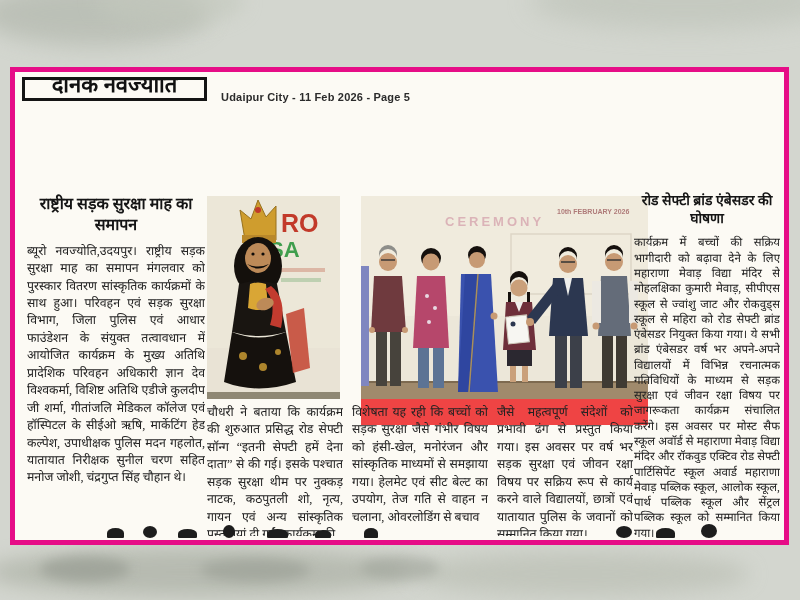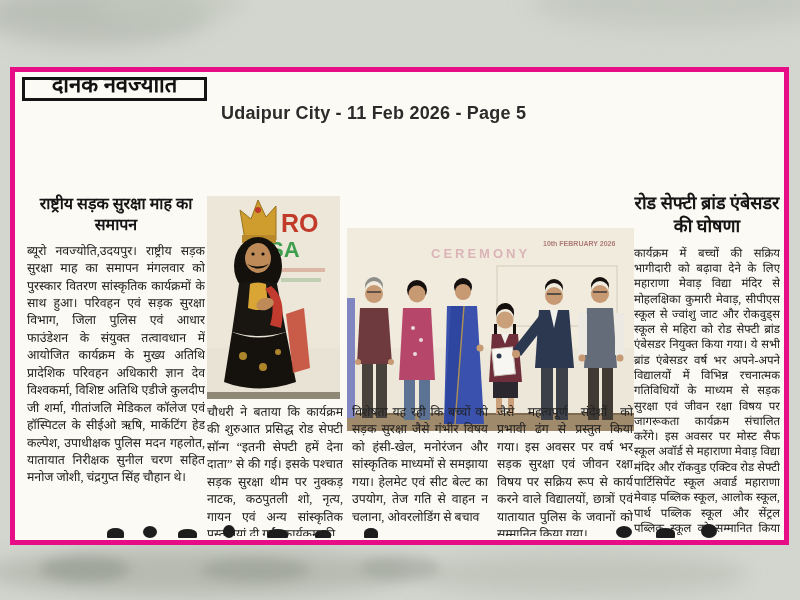--- a/index.html
+++ b/index.html
@@ -26,43 +26,43 @@
   }
   .clip-inner { position:absolute; inset:0; color:#1b1b1b; }
 
   .mast-box {
     position:absolute; left:7px; top:5px; width:185px; height:24px;
     border:3px solid #141414; display:flex; align-items:flex-end; justify-content:center;
     overflow:hidden;
   }
   .mast-box span { font-weight:bold; font-size:22px; letter-spacing:0px; color:#111; white-space:nowrap; }
   .dateline {
-    position:absolute; left:206px; top:31px; font-family:"Liberation Sans","DejaVu Sans",sans-serif;
-    font-weight:bold; font-size:18px; color:#2b2b2b; letter-spacing:.2px;
+    position:absolute; left:206px; top:19px; font-family:"Liberation Sans","DejaVu Sans",sans-serif;
+    font-weight:bold; font-size:11px; color:#2b2b2b; letter-spacing:.2px;
   }
   .headline {
     position:absolute; left:12px; top:52px; width:752px; height:62px;
     font-weight:800; font-size:40px; line-height:1.1; color:#141414;
     letter-spacing:-1px; white-space:nowrap; overflow:hidden;
   }
 
   .col { text-align:justify; font-size:12.3px; line-height:1.42; color:#222; overflow:hidden; }
   .col p { margin-bottom:2px; }
   .subhead {
     font-weight:bold; font-size:16px; line-height:1.3; text-align:center;
     color:#151515; margin-bottom:7px;
   }
   .leftcol  { position:absolute; left:12px;  top:122px; width:178px; height:340px; }
   .rightcol { position:absolute; left:619px; top:120px; width:146px; height:345px; font-size:11.5px; line-height:1.33; }
-  .rightcol .subhead { font-size:18px; }
+  .rightcol .subhead { font-size:14px; }
   .indent { text-indent:14px; }
 
   .photo { position:absolute; top:124px; overflow:hidden; background:#ef4444; }
   .photoL { left:192px; width:133px; height:203px; }
-  .photoR { left:332px; width:287px; height:203px;margin-top:32px; }
+  .photoR { left:346px; width:287px; height:229px; }
   .photo svg { display:block; }
 
   .midcols {
     position:absolute; left:192px; top:332px; width:426px; height:132px;
     display:flex; gap:9px;
   }
   .midcols .col { flex:1; height:100%; }
 
   
   .frag { position:absolute; background:#1d1d1d; border-radius:50% 50% 8% 8%; }

